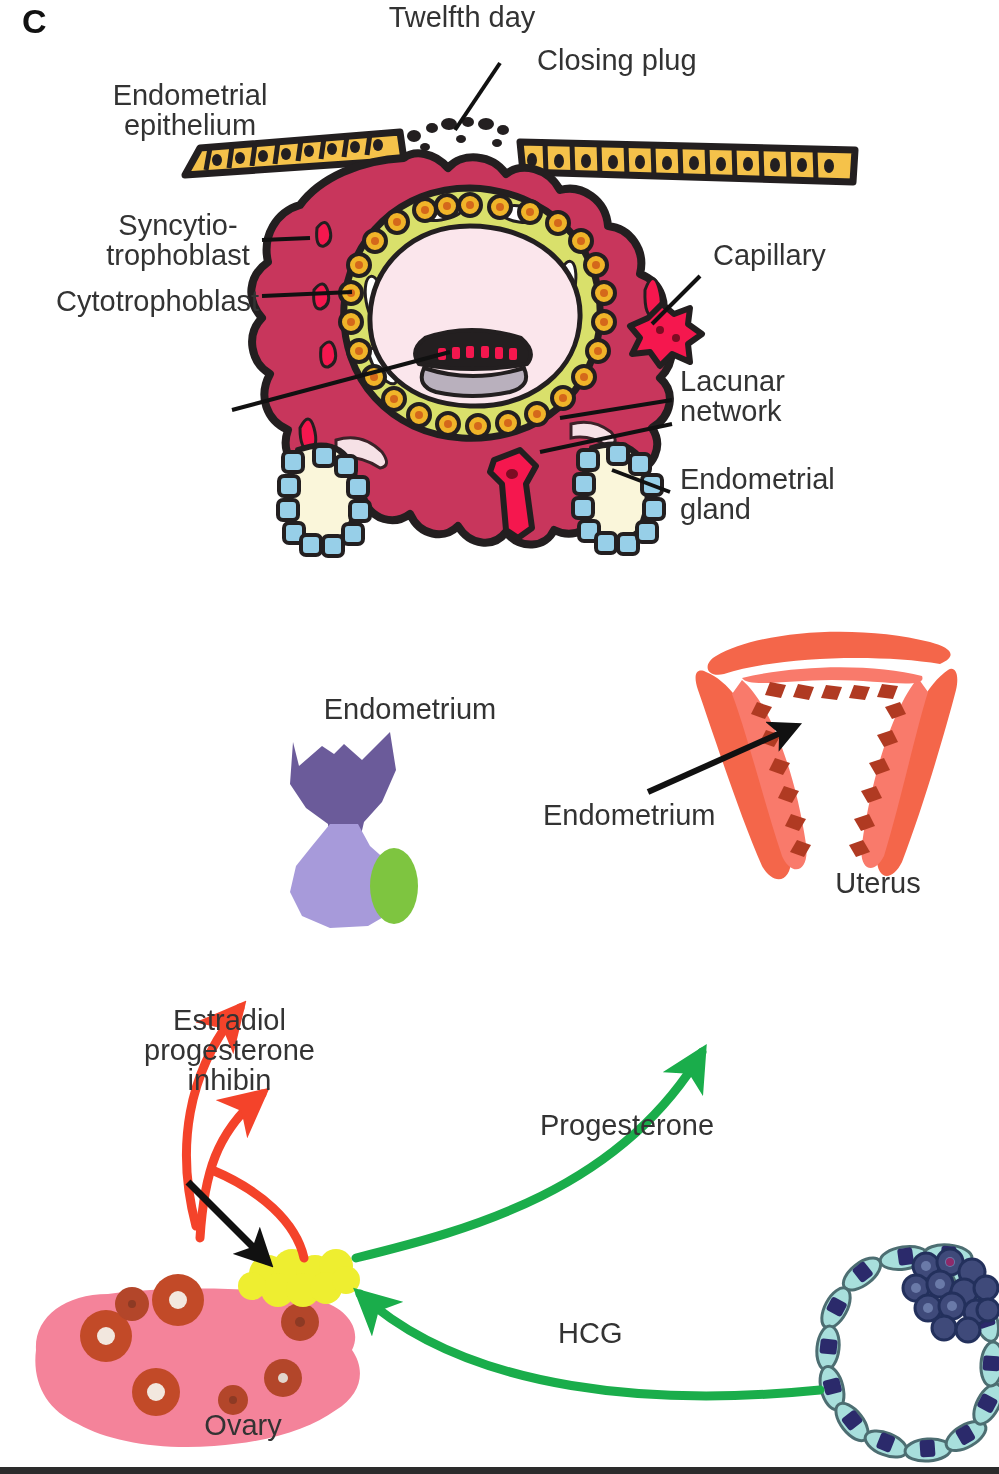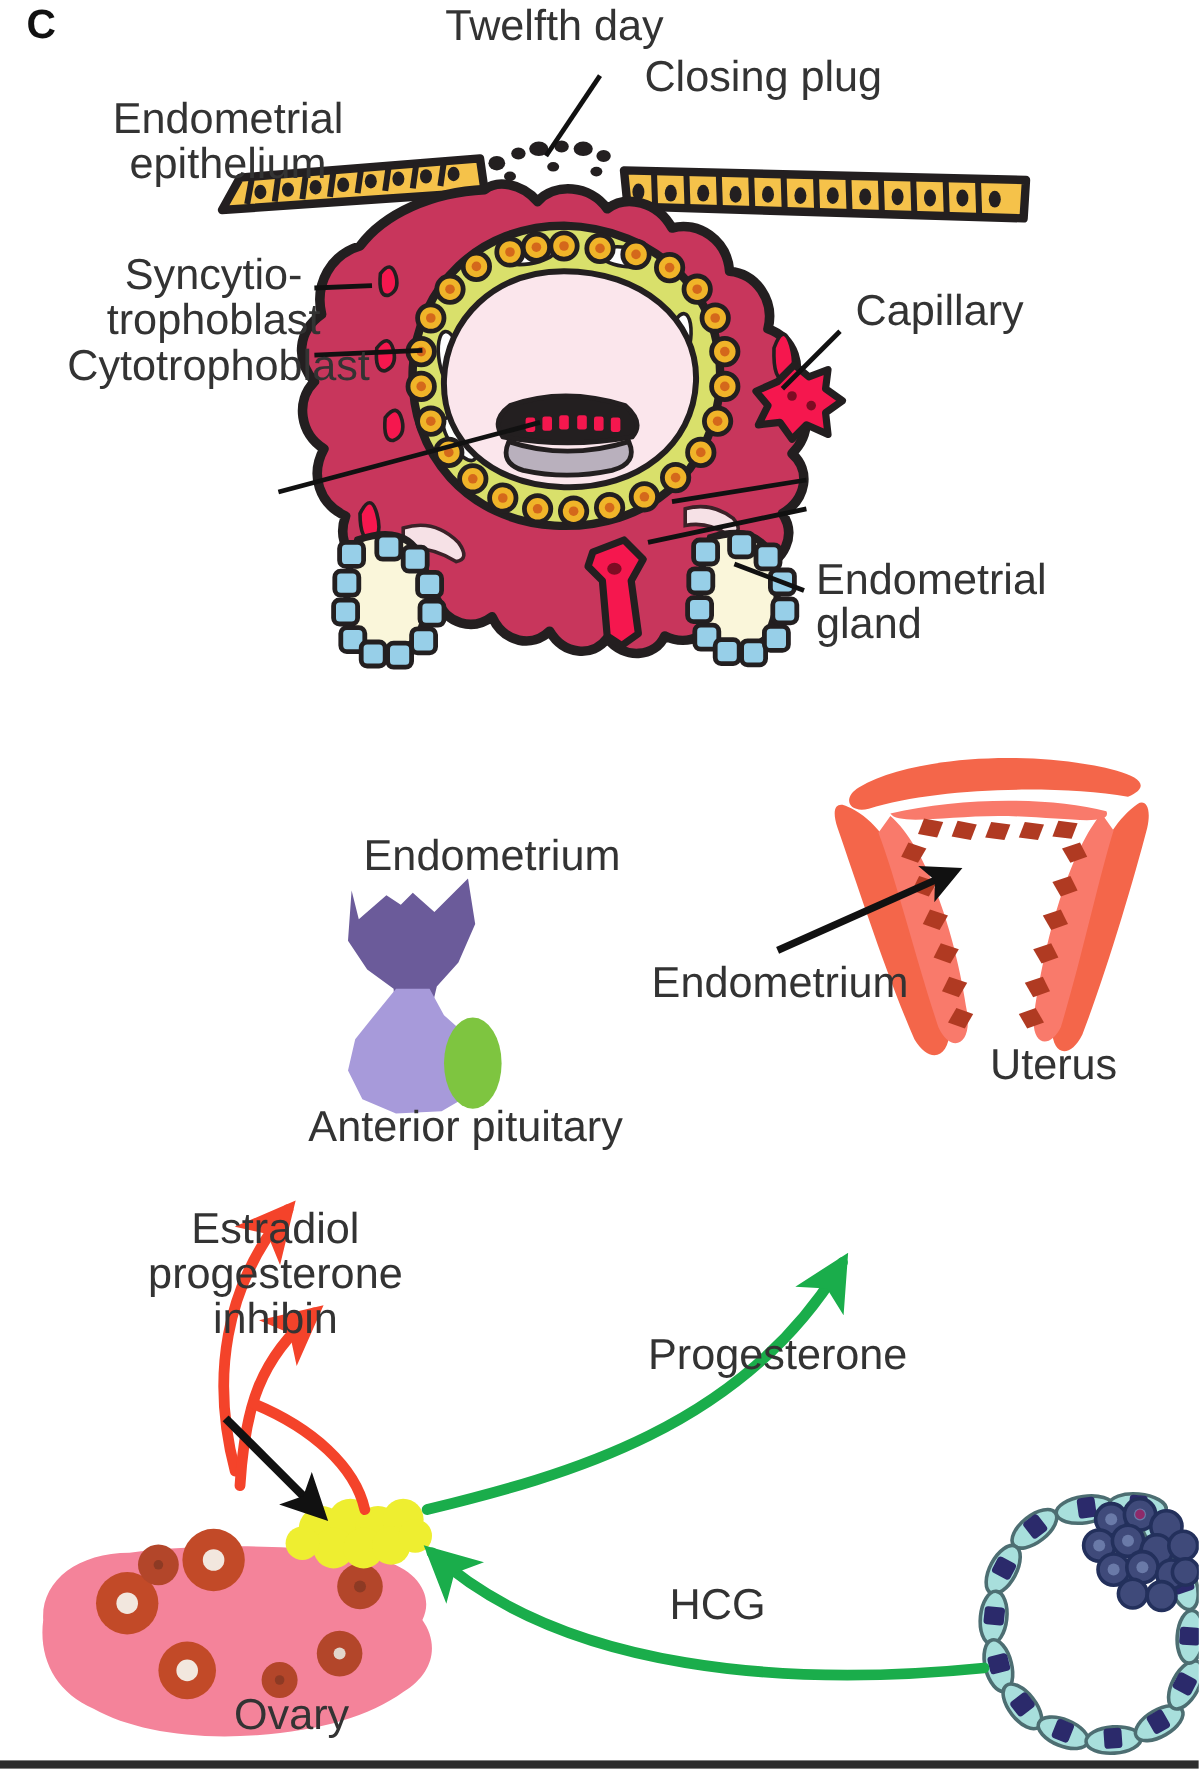--- a/index.html
+++ b/index.html
@@ -1,19 +1,19 @@
 <!DOCTYPE html>
 <html><head>
 <meta charset="utf-8">
 <style>
   html,body{margin:0;padding:0;background:#ffffff;}
   body{width:999px;height:1474px;position:relative;overflow:hidden;
        font-family:"Liberation Sans","DejaVu Sans",sans-serif;color:#2b2b2b;}
   #canvas{position:absolute;inset:0;width:999px;height:1474px;background:#fff;}
-  .lbl{position:absolute;font-size:36px;line-height:1.04;color:#333;white-space:pre;}
+  .lbl{position:absolute;font-size:29px;line-height:1.04;color:#333;white-space:pre;}
   .lbl.c{text-align:center;}
   .panel-letter{position:absolute;font-size:34px;font-weight:bold;color:#111;}
   svg{position:absolute;left:0;top:0;overflow:visible;}
   .bottom-bar{position:absolute;left:0;bottom:0;width:999px;height:7px;background:#2c2c2c;}
 </style>
 </head>
 <body>
 
 <div id="canvas">
 
@@ -271,20 +271,22 @@
 epithelium</div>
 
   <div class="lbl" style="left:56px;top:286px;">Cytotrophoblast</div>
 
   <div class="lbl c" style="left:78px;top:210px;width:200px;">Syncytio-
 trophoblast</div>
 
 
   <div class="lbl" style="left:713px;top:240px;">Capillary</div>
 
+  <div class="lbl" style="left:680px;top:366px;">Lacunar
+network</div>
 
   <div class="lbl" style="left:680px;top:464px;">Endometrial
 gland</div>
 
   <svg width="999" height="880" viewBox="0 0 999 880" style="top:594px;">
 
     <defs>
       <marker id="arrowRed" viewBox="0 0 10 10" refX="8" refY="5" markerWidth="5.5" markerHeight="5.5" orient="auto-start-reverse">
         <path d="M 0 0 L 10 5 L 0 10 L 2.6 5 z" fill="#f4432a"></path>
       </marker>
@@ -458,21 +460,20 @@
 
     <path d="M820,796 C660,812 470,800 360,700" fill="none" stroke="#1aad4b" stroke-width="9" stroke-linecap="round" marker-end="url(#arrowGreen)"></path>
 
     <path d="M188,588 L268,668" fill="none" stroke="#111" stroke-width="7" marker-end="url(#arrowBlack)"></path>
 
     <path d="M648,198 L796,132" fill="none" stroke="#111" stroke-width="6" marker-end="url(#arrowBlack)"></path>
   </svg>
 
   <div class="lbl c" style="left:280px;top:694px;width:260px;">Endometrium</div>
 
-  <div class="lbl c" style="left:238px;top:920px;width:300px;">Anterior pituitary</div>
 
   <div class="lbl" style="left:543px;top:800px;">Endometrium</div>
 
   <div class="lbl c" style="left:788px;top:868px;width:180px;">Uterus</div>
 
   <div class="lbl c" style="left:92px;top:1005px;width:275px;">Estradiol
 progesterone
 inhibin</div>
 
 

